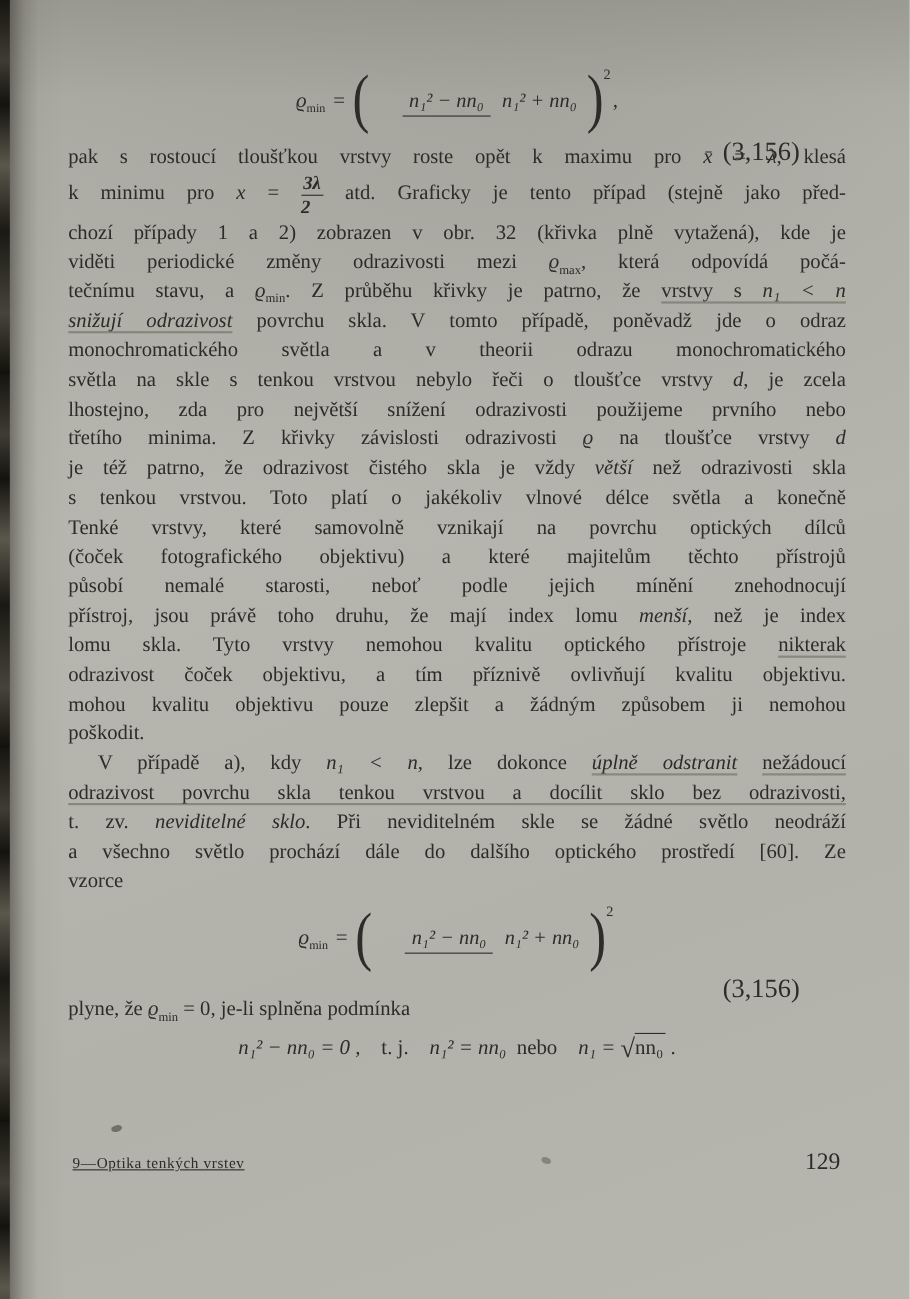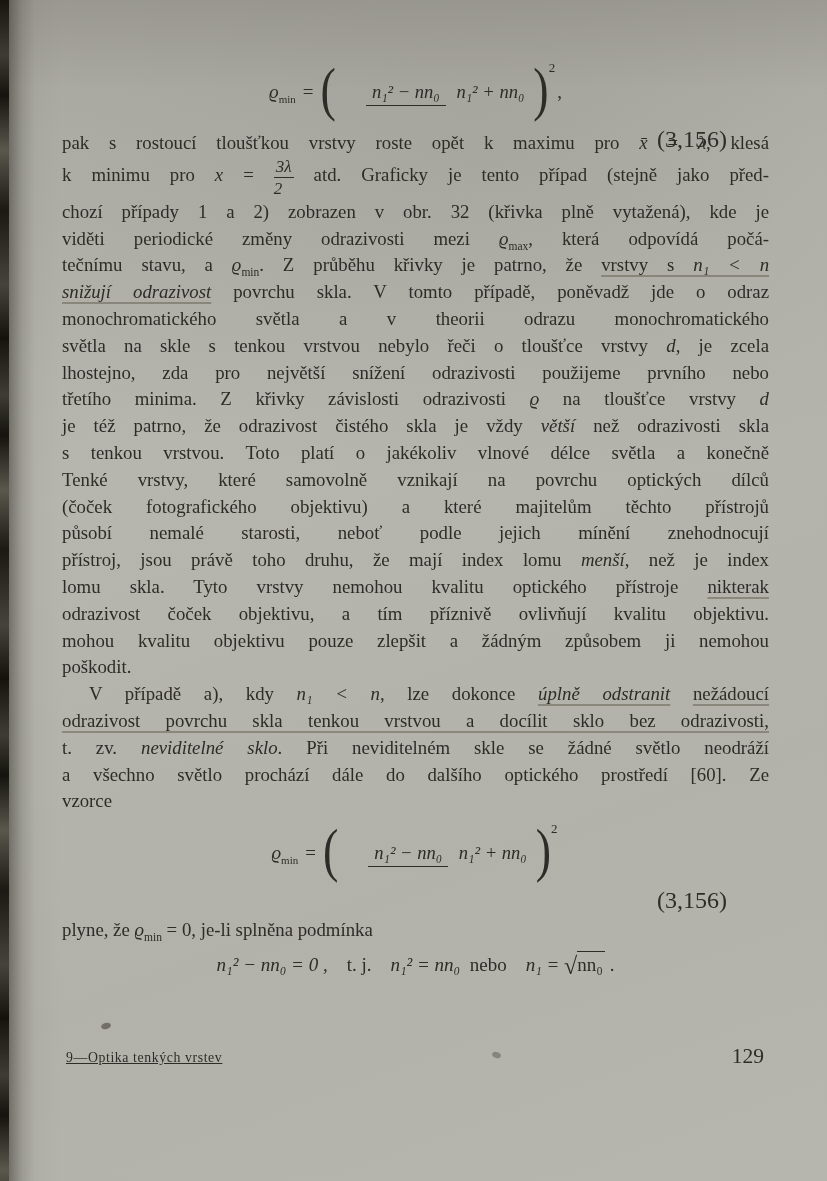--- a/index.html
+++ b/index.html
@@ -40,25 +40,25 @@
   
   .para{line-height:26.8px;}
   .tline{text-align:justify;text-align-last:justify;}
   .tline.last{text-align-last:left;}
   .tline.ind{text-indent:27px;}
   .it{font-style:italic;}
   sub{font-size:11.5px;line-height:0;}
   .pencil{text-decoration:underline;text-decoration-color:rgba(104,100,88,0.55);
     text-decoration-thickness:2px;text-underline-offset:4px;}
   .ifrac{display:inline-block;text-align:right;font-size:17px;vertical-align:-14px;
-    font-style:italic;line-height:1.15;}
+    font-style:italic;line-height:1.15;font-weight:bold;}
   .ifrac .n{display:block;border-bottom:1.4px solid #2e2c28;padding:0 2px 1px;}
   .ifrac .d{display:block;padding-top:1px;}
 
-  .plyne{margin-top:26px;line-height:26.8px;}
+  .plyne{margin-top:14px;line-height:26.8px;}
   .cond-eq{margin-top:9px;text-align:center;font-size:19px;}
   .sqrt{white-space:nowrap;}
   .sqrt .rad{font-size:24px;font-style:normal;vertical-align:-3px;}
   .sqrt .rc{border-top:1.5px solid #2e2c28;padding:2px 2px 0 0;margin-top:22px;}
 
   .footer-left{position:absolute;left:66px;top:1050px;font-size:13.8px;letter-spacing:0.6px;text-decoration:underline;}
   .footer-page{position:absolute;right:63px;top:1044px;font-size:21.5px;}
   .smudge{position:absolute;background:rgba(60,57,48,0.55);border-radius:50%;}
   .sm1{left:101px;top:1023px;width:10px;height:6px;transform:rotate(-15deg);}
   .sm2{left:492px;top:1052px;width:9px;height:6px;transform:rotate(20deg);opacity:.7;}

